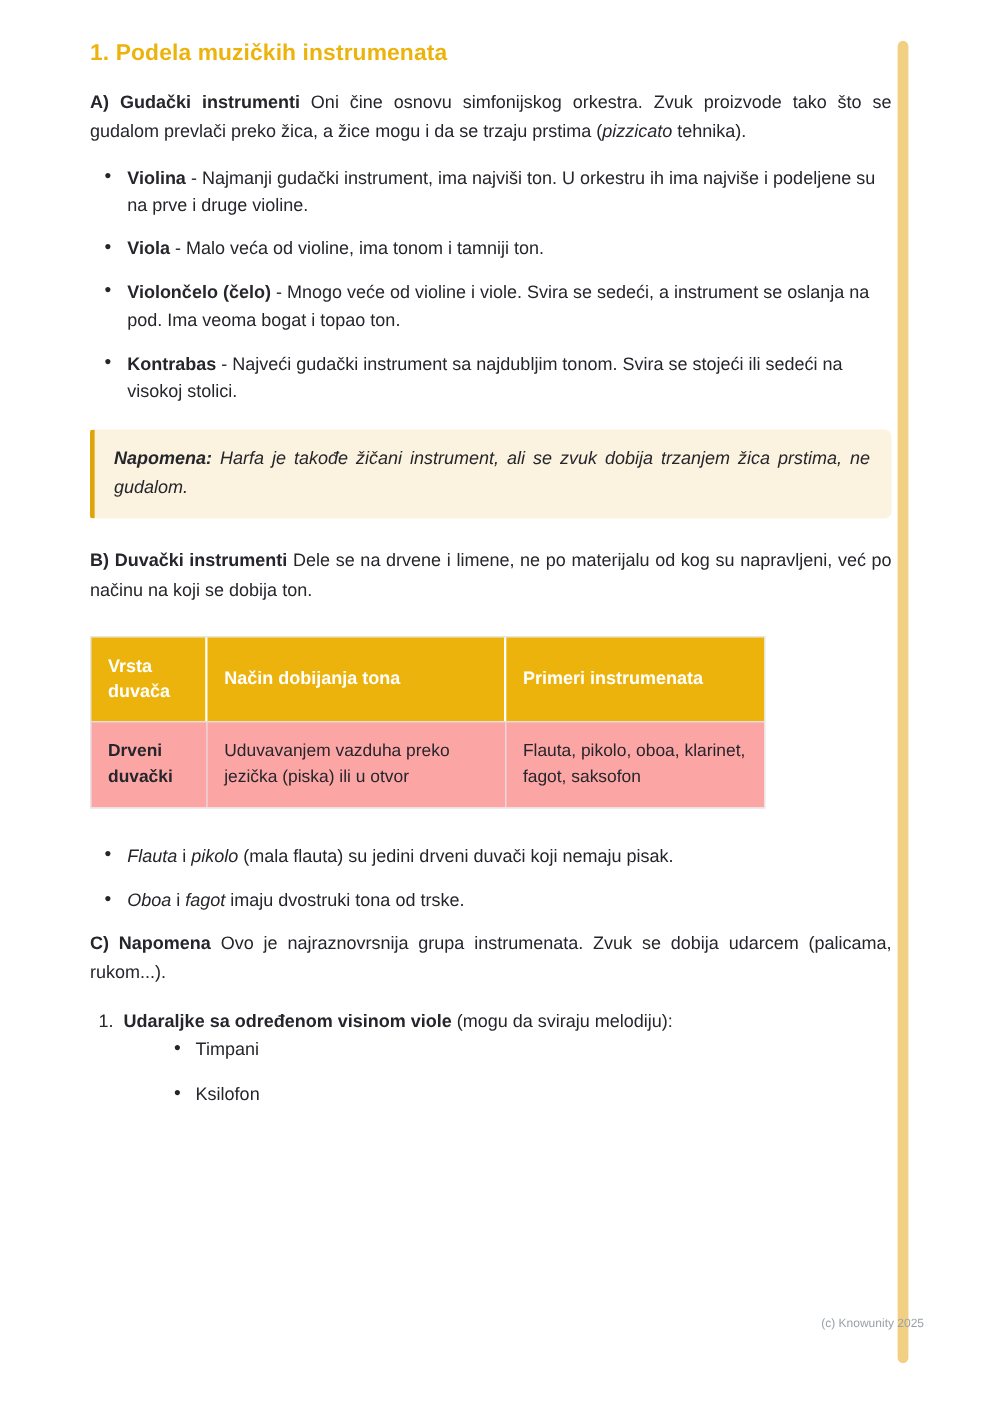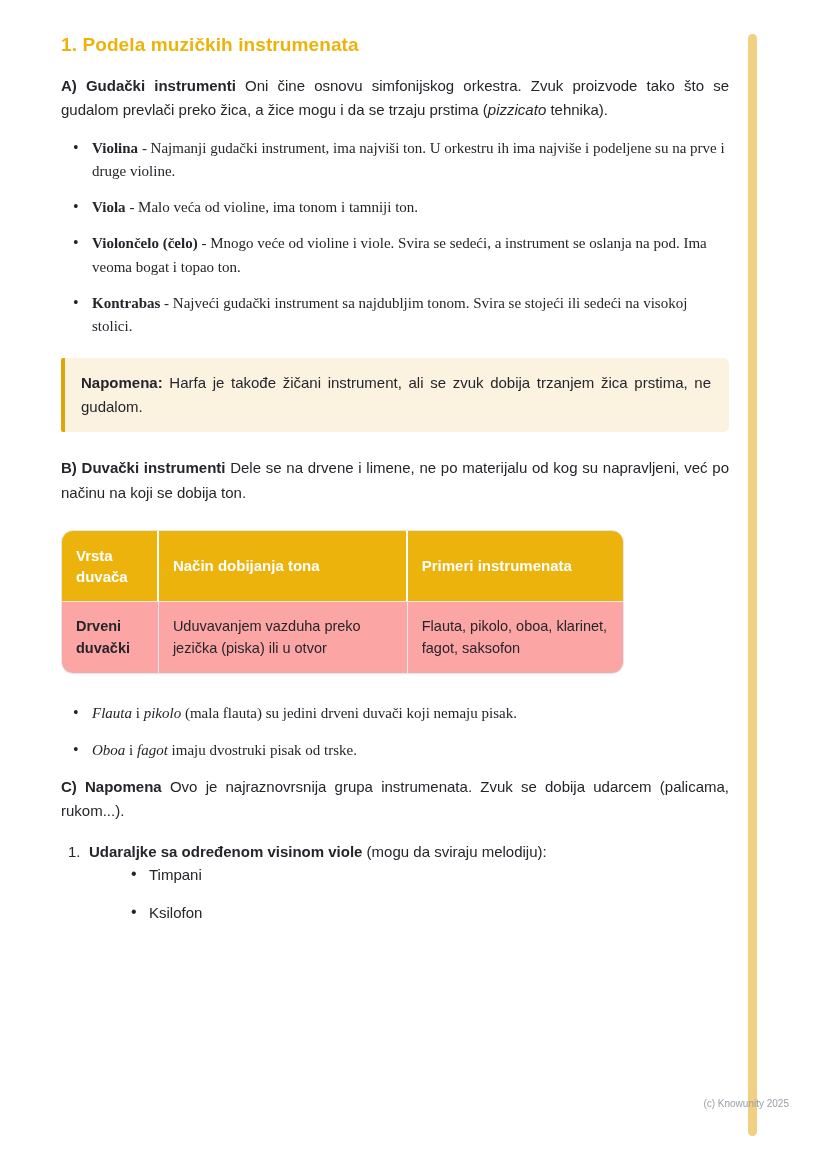--- a/index.html
+++ b/index.html
@@ -16,75 +16,76 @@
   html,body{width:828px;height:1171px;}
   body{
     background:#ffffff;
     font-family:"Liberation Sans","DejaVu Sans",sans-serif;
     color:var(--text);
     position:relative;
     overflow:hidden;
   }
   .content{
     position:absolute;
-    left:61px; top:34px;
+    left:75px; top:34px;
     width:668px;
   }
   .title{
     color:var(--accent);
     font-size:19px;
     font-weight:700;
     margin-bottom:18px;
     letter-spacing:.1px;
   }
   .para{
     font-size:15px;
     line-height:1.62;
     text-align:justify;
     margin-bottom:13px;
   }
   .para strong{font-weight:700;}
   em{font-style:italic;}
 
-  ul.bullets{list-style:none;margin:14px 0 10px 0;font-family:Liberation Serif, serif;}
+  ul.bullets{list-style:none;margin:14px 0 10px 0;}
   ul.bullets>li{
     position:relative;
     padding-left:31px;
     margin-bottom:13px;
     font-size:15px;
     line-height:1.55;
   }
   ul.bullets>li::before{
     content:"•";
     position:absolute;
     left:12px; top:-1px;
     font-size:16px;
   }
 
   .note{
     background:var(--note-bg);
     border-left:4px solid var(--note-border);
     border-radius:2px 6px 6px 2px;
     padding:13px 18px 13px 16px;
     margin:20px 0 24px 0;
+    font-style:italic;
   }
   .note p{
     font-size:15px;
     line-height:1.6;
     text-align:justify;
   }
 
   table.wind{
     border-collapse:separate;
     border-spacing:0;
     width:563px;
     margin:25px 0 28px 0;
     font-size:14.5px;
     border:1px solid var(--table-border);
-    border-radius:12px;
+    border-radius:0;
     overflow:hidden;
   }
   table.wind th{
     background:var(--accent);
     color:#ffffff;
     font-weight:600;
     font-size:15px;
     text-align:left;
     padding:14px 14px;
     vertical-align:middle;
@@ -132,21 +133,21 @@
   .edge-bar{
     position:absolute;
     right:71px; top:34px;
     width:9px; height:1102px;
     background:var(--edge-bar);
     border-radius:5px;
     z-index:1;
   }
   .footer{
     position:absolute;
-    right:39px; top:1098px;
+    right:58px; top:1098px;
     font-size:10px;
     color:var(--muted);
     z-index:2;
     white-space:nowrap;
   }
 </style>
 </head>
 <body>
 
 <div class="content">
@@ -180,21 +181,21 @@
       <tr>
         <td class="bold">Drveni duvački</td>
         <td>Uduvavanjem vazduha preko jezička (piska) ili u otvor</td>
         <td>Flauta, pikolo, oboa, klarinet, fagot, saksofon</td>
       </tr>
     </tbody>
   </table>
 
   <ul class="bullets">
     <li><em>Flauta</em><span> i </span><em>pikolo</em><span> (mala flauta) su jedini drveni duvači koji nemaju pisak.</span></li>
-    <li><em>Oboa</em><span> i </span><em>fagot</em><span> imaju dvostruki pisak od trske.</span></li>
+    <li><em>Oboa</em><span> i </span><em>fagot</em><span> imaju dvostruki tona od trske.</span></li>
   </ul>
 
   <p class="para" style="margin-top:10px;"><strong>C) Napomena</strong><span> Ovo je najraznovrsnija grupa instrumenata. Zvuk se dobija udarcem (palicama, rukom...).</span></p>
 
   <ol class="numbered">
     <li>
       <span class="num">1.</span><strong>Udaraljke sa određenom visinom viole</strong><span> (mogu da sviraju melodiju):</span>
       <ul class="sub-bullets">
         <li>Timpani</li>
         <li>Ksilofon</li>

